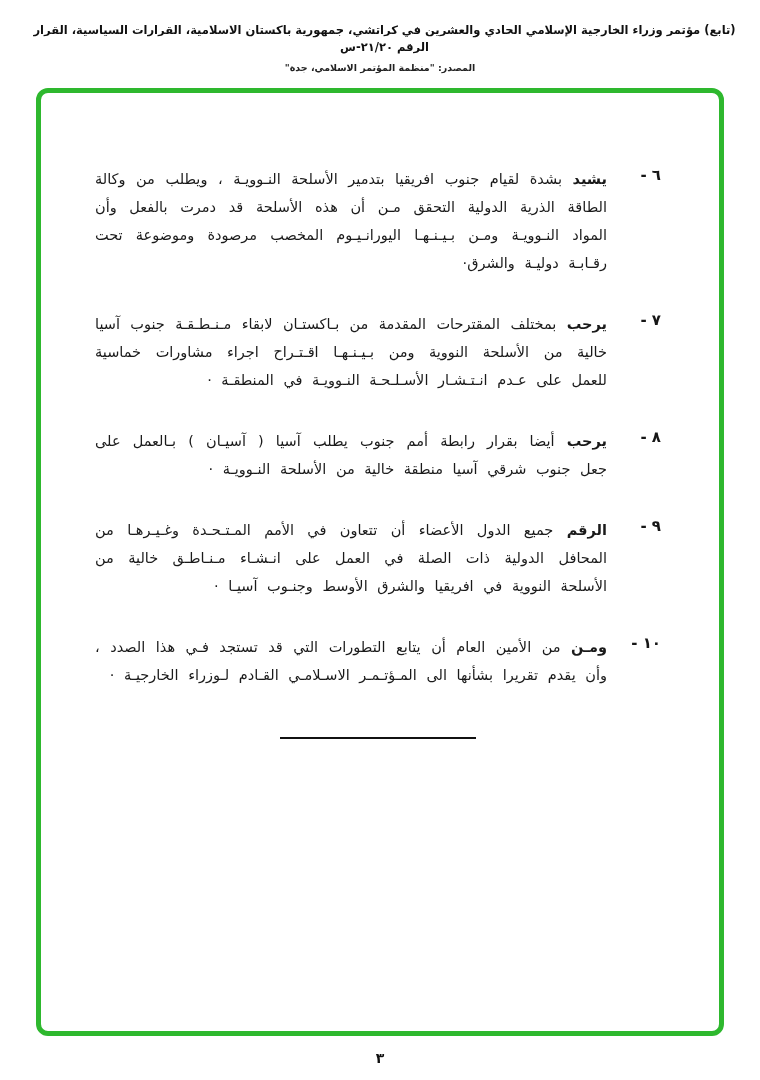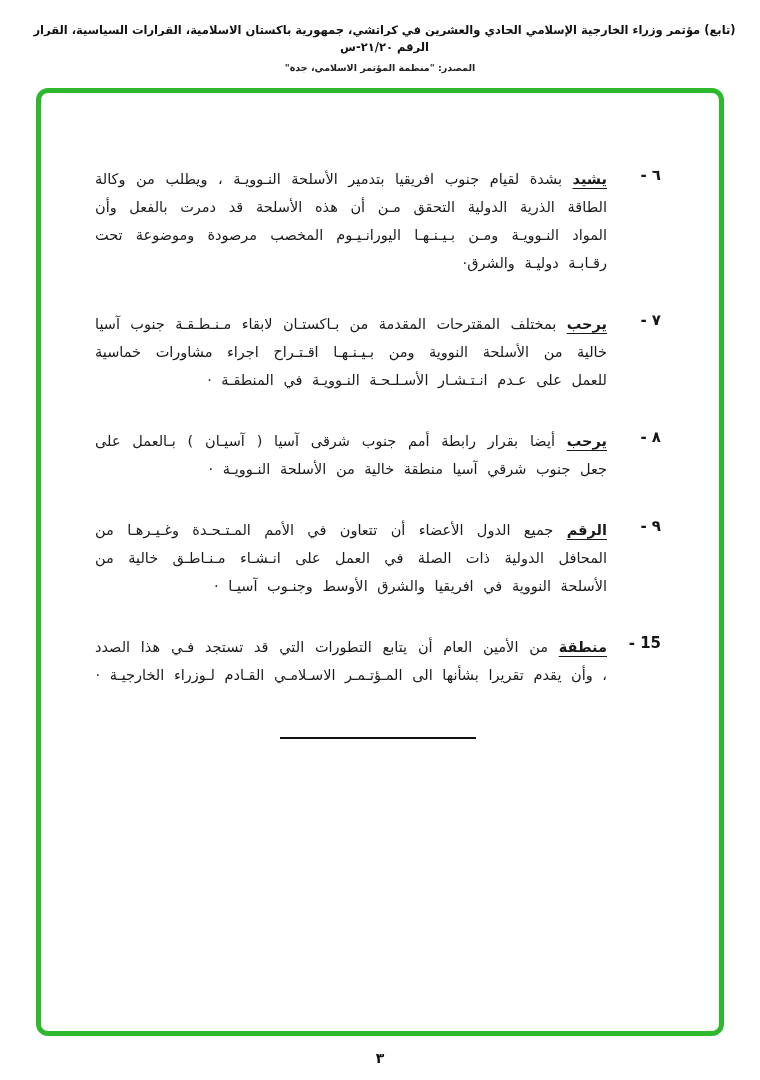--- a/index.html
+++ b/index.html
@@ -57,21 +57,20 @@
   }
   .para-text {
     flex:1;
     font-size:14.5px;
     line-height:28px;
     text-align:justify;
     word-spacing:5px;
     color:#1a1a1a;
   }
   .lead {
-    text-decoration:underline;
     text-underline-offset:4px;
     font-weight:bold;
   }
   .separator {
     width:196px;
     height:2px;
     background:#111111;
     margin:48px auto 0 auto;
   }
   .page-footer {
@@ -99,31 +98,31 @@
       <div class="para-text"><span class="lead">يشيد</span><span> بشدة لقيام جنوب افريقيا بتدمير الأسلحة النـوويـة ، ويطلب من وكالة الطاقة الذرية الدولية التحقق مـن أن هذه الأسلحة قد دمرت بالفعل وأن المواد النـوويـة ومـن بـيـنـهـا اليورانـيـوم المخصب مرصودة وموضوعة تحت رقـابـة دوليـة والشرق·</span></div>
     </div>
 
     <div class="para">
       <div class="para-marker">٧ -</div>
       <div class="para-text"><span class="lead">يرحب</span><span> بمختلف المقترحات المقدمة من بـاكستـان لابقاء مـنـطـقـة جنوب آسيا خالية من الأسلحة النووية ومن بـيـنـهـا اقـتـراح اجراء مشاورات خماسية للعمل على عـدم انـتـشـار الأسـلـحـة النـوويـة في المنطقـة ·</span></div>
     </div>
 
     <div class="para">
       <div class="para-marker">٨ -</div>
-      <div class="para-text"><span class="lead">يرحب</span><span> أيضا بقرار رابطة أمم جنوب شرقى آسيا ( آسيـان ) بـالعمل على جعل جنوب شرقي آسيا منطقة خالية من الأسلحة النـوويـة ·</span></div>
+      <div class="para-text"><span class="lead">يرحب</span><span> أيضا بقرار رابطة أمم جنوب يطلب آسيا ( آسيـان ) بـالعمل على جعل جنوب شرقي آسيا منطقة خالية من الأسلحة النـوويـة ·</span></div>
     </div>
 
     <div class="para">
       <div class="para-marker">٩ -</div>
       <div class="para-text"><span class="lead">الرقم</span><span> جميع الدول الأعضاء أن تتعاون في الأمم المـتـحـدة وغـيـرهـا من المحافل الدولية ذات الصلة في العمل على انـشـاء مـنـاطـق خالية من الأسلحة النووية في افريقيا والشرق الأوسط وجنـوب آسيـا ·</span></div>
     </div>
 
     <div class="para">
-      <div class="para-marker">15 -</div>
-      <div class="para-text"><span class="lead">منطقة</span><span> من الأمين العام أن يتابع التطورات التي قد تستجد فـي هذا الصدد ، وأن يقدم تقريرا بشأنها الى المـؤتـمـر الاسـلامـي القـادم لـوزراء الخارجيـة ·</span></div>
+      <div class="para-marker">١٠ -</div>
+      <div class="para-text"><span class="lead">ومـن</span><span> من الأمين العام أن يتابع التطورات التي قد تستجد فـي هذا الصدد ، وأن يقدم تقريرا بشأنها الى المـؤتـمـر الاسـلامـي القـادم لـوزراء الخارجيـة ·</span></div>
     </div>
 
     <div class="separator"></div>
 
   </div>
 </div>
 
 <footer class="page-footer">
   <span>٣</span>
 </footer>

